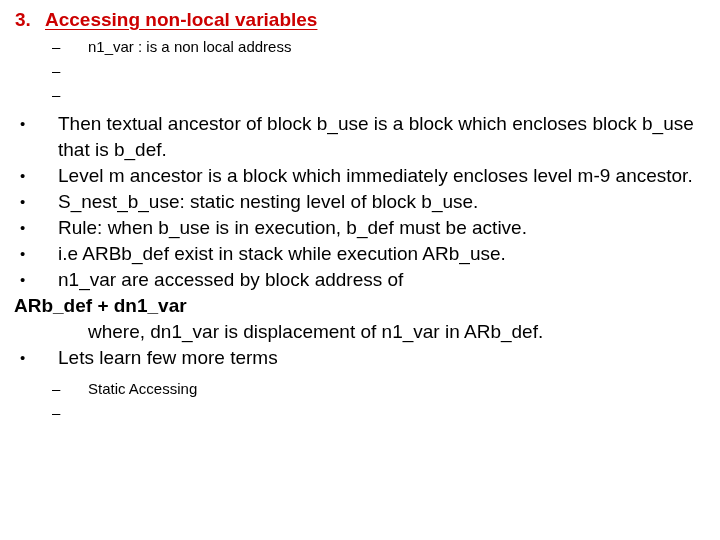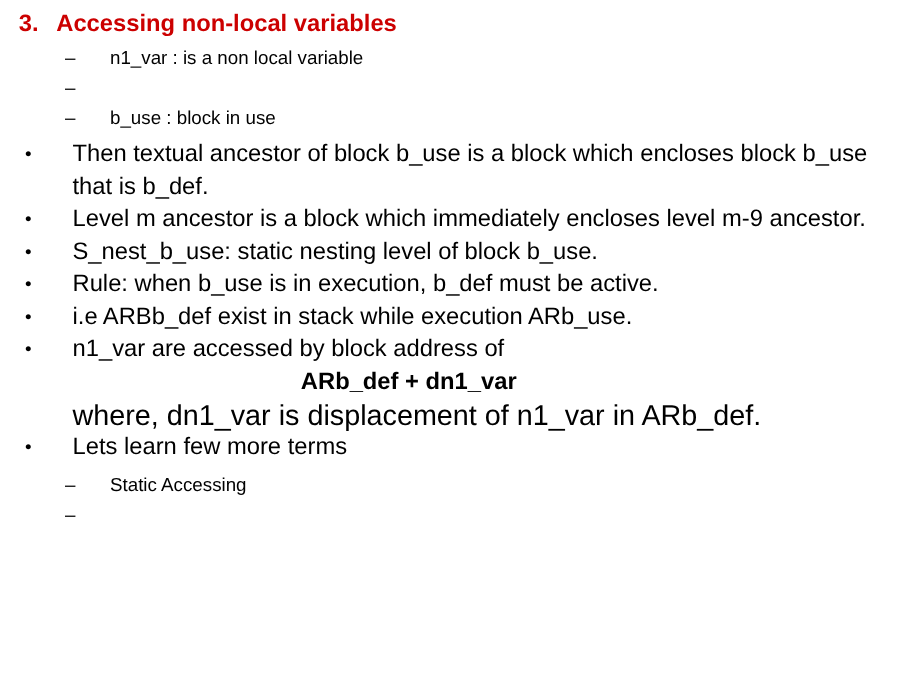--- a/index.html
+++ b/index.html
@@ -34,20 +34,21 @@
     font-weight: bold;
     color: #CC0000;
     line-height: 1.15;
   }
   .heading-num {
     width: 30px;
     flex: 0 0 30px;
     white-space: nowrap;
   }
   .heading-title {
+    text-decoration: underline;
     text-underline-offset: 3px;
     white-space: nowrap;
   }
 
   
   .dash-list {
     margin: 4px 0 0 0;
     padding: 0;
   }
   .dash-item {
@@ -91,56 +92,55 @@
   .bullet-text {
     flex: 1 1 auto;
     padding-right: 10px;
   }
 
   
   .center-bold-line {
     font-size: 19px;
     font-weight: bold;
     line-height: 26px;
-    text-align: center;
+    text-align: left;
     padding-left: 14px;
     padding-right: 80px;
   }
   .continuation-line {
-    font-size: 23px;
+    font-size: 19px;
     line-height: 26px;
-    padding-left: 58px;
+    padding-left: 88px;
     white-space: nowrap;
   }
 
   .dash-list-bottom {
     margin-top: 6px;
   }
 </style>
 </head>
 <body>
 
 <div class="slide">
 
   <div class="heading-row">
     <span class="heading-num">3.</span>
     <span class="heading-title">Accessing non-local variables</span>
   </div>
 
   <div class="dash-list">
     <div class="dash-item">
       <span class="dash-mark">–</span>
-      <span class="dash-text">n1_var : is a non local variable</span>
+      <span class="dash-text">n1_var : is a non local address</span>
     </div>
     <div class="dash-item">
       <span class="dash-mark">–</span>
     </div>
     <div class="dash-item">
       <span class="dash-mark">–</span>
-      <span class="dash-text">b_use : block in use</span>
     </div>
   </div>
 
   <div class="bullet-list">
 
     <div class="bullet-item">
       <span class="bullet-mark">•</span>
       <span class="bullet-text">Then textual ancestor of block b_use is a block which encloses block b_use that is b_def.</span>
     </div>
 

